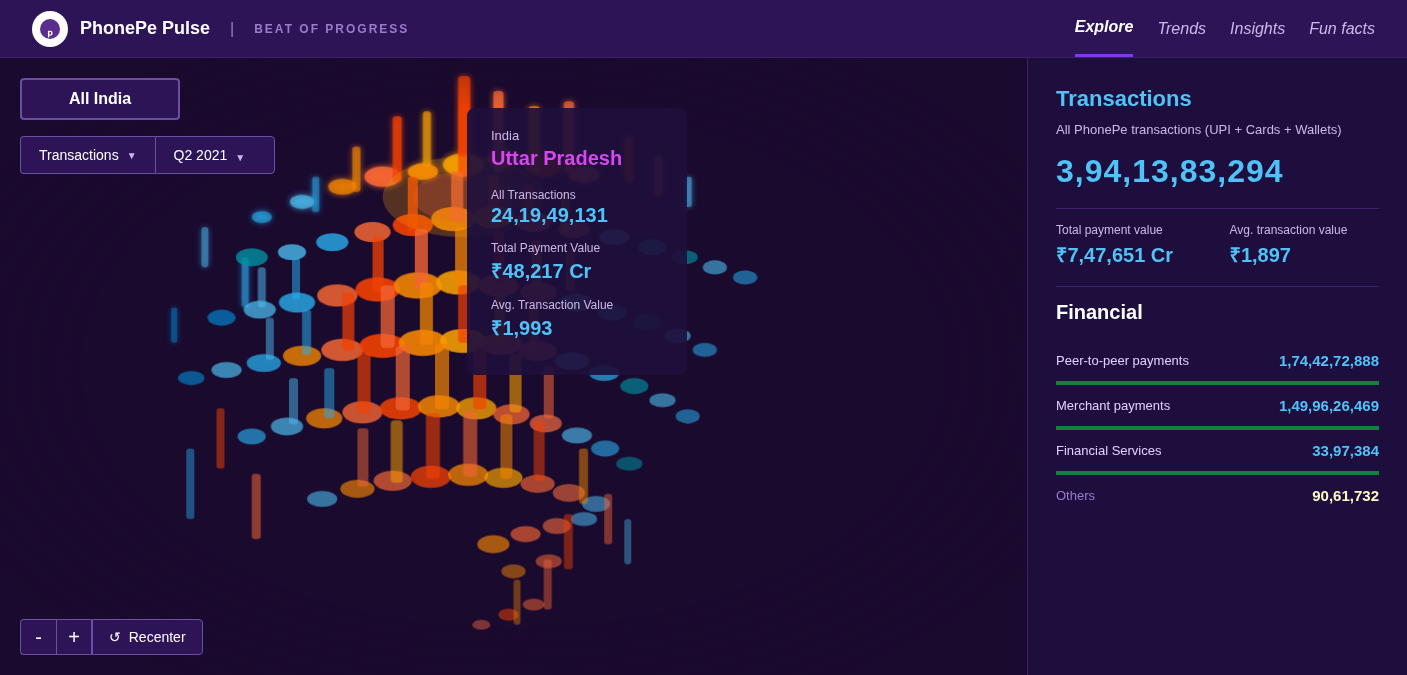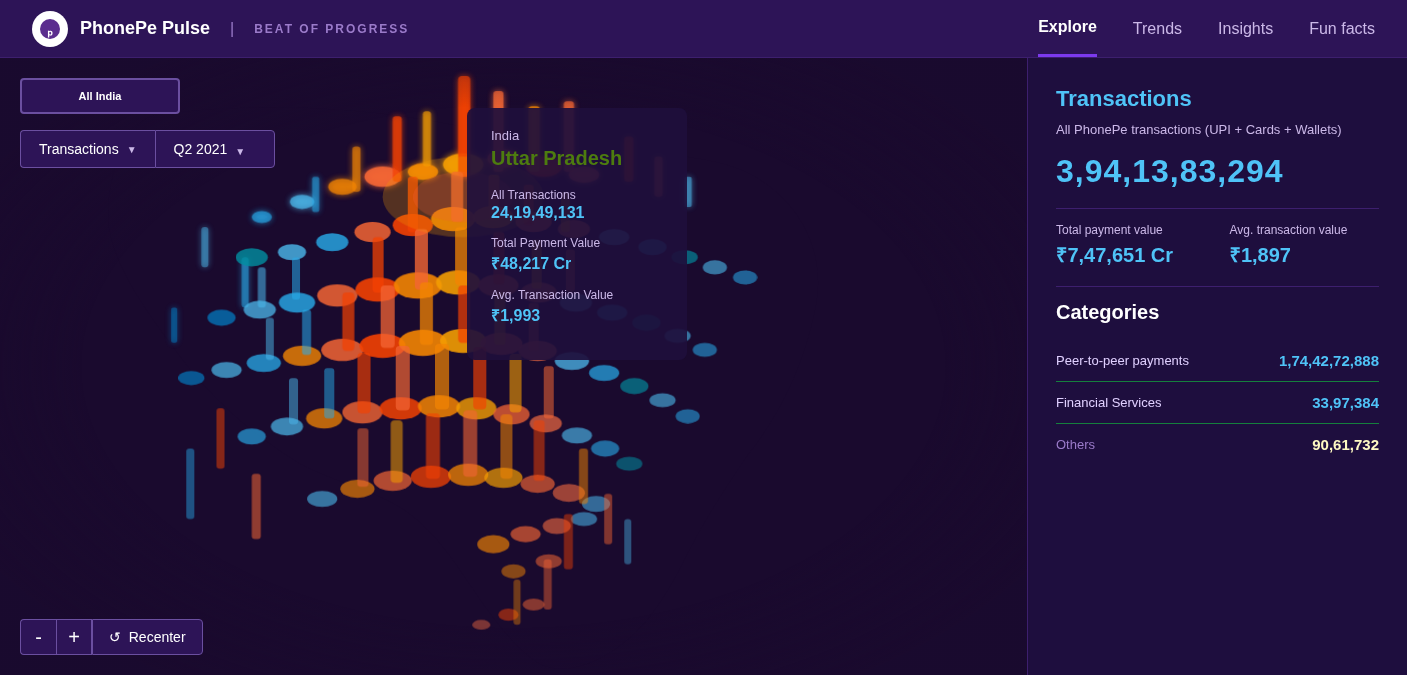--- a/index.html
+++ b/index.html
@@ -50,21 +50,22 @@
     }
     .tagline {
       color: #9b7bca;
       font-size: 12px;
       letter-spacing: 2px;
       font-weight: 600;
     }
     .nav-links {
       display: flex;
       align-items: center;
-      gap: 36px;
+      gap: 24px;
+      font-style: italic;
     }
     .nav-link {
       color: #cbb8e8;
       font-size: 16px;
       font-weight: 500;
       cursor: pointer;
       padding: 18px 0;
       text-decoration: none;
     }
     .nav-link.active {
@@ -96,21 +97,21 @@
       z-index: 10;
       display: flex;
       flex-direction: column;
       gap: 16px;
     }
     .all-india-btn {
       background: #2d1457;
       border: 2px solid #6b4fa0;
       color: #fff;
       padding: 10px 24px;
-      font-size: 11px;
+      font-size: 16px;
       font-weight: 600;
       border-radius: 4px;
       cursor: pointer;
       width: 160px;
     }
     .filter-row {
       display: flex;
       gap: 0;
     }
     .filter-btn {
@@ -191,33 +192,33 @@
       z-index: 10;
     }
     .info-popup .state-label {
       font-size: 13px;
       color: #cbb8e8;
       margin-bottom: 4px;
     }
     .info-popup .state-name {
       font-size: 20px;
       font-weight: 700;
-      color: #4d7c0f;
+      color: #d946ef;
       margin-bottom: 18px;
     }
     .info-stat {
       margin-bottom: 14px;
     }
     .info-stat .stat-label {
       font-size: 12px;
       color: #cbb8e8;
       margin-bottom: 2px;
     }
     .info-stat .stat-value {
-      font-size: 16px;
+      font-size: 20px;
       font-weight: 700;
       color: #4fc3f7;
     }
 
     
     .right-panel {
       width: 380px;
       background: #1e0e3e;
       padding: 28px 28px 0 28px;
       overflow-y: auto;
@@ -270,21 +271,21 @@
       font-size: 20px;
       font-weight: 700;
       color: #fff;
       margin-bottom: 16px;
     }
     .category-row {
       display: flex;
       justify-content: space-between;
       align-items: center;
       padding: 12px 0;
-      border-bottom: 1px solid #15803d;
+      border-bottom: 4px solid #15803d;
     }
     .category-row:last-child {
       border-bottom: none;
     }
     .category-name {
       font-size: 13px;
       color: #e0d0ff;
     }
     .category-value {
       font-size: 15px;
@@ -589,28 +590,32 @@
         <div class="col-value">₹7,47,651 Cr</div>
       </div>
       <div class="panel-col">
         <div class="col-label">Avg. transaction value</div>
         <div class="col-value">₹1,897</div>
       </div>
     </div>
 
     <hr class="panel-divider">
 
-    <div class="section-title">Categories</div>
+    <div class="section-title">Financial</div>
 
     <div>
       <div class="category-row">
         <span class="category-name">Peer-to-peer payments</span>
         <span class="category-value">1,74,42,72,888</span>
       </div>
       <div class="category-row">
+        <span class="category-name">Merchant payments</span>
+        <span class="category-value">1,49,96,26,469</span>
+      </div>
+      <div class="category-row">
         <span class="category-name">Financial Services</span>
         <span class="category-value">33,97,384</span>
       </div>
       <div class="category-row others-row">
         <span class="category-name">Others</span>
         <span class="category-value">90,61,732</span>
       </div>
     </div>
   </aside>
 

